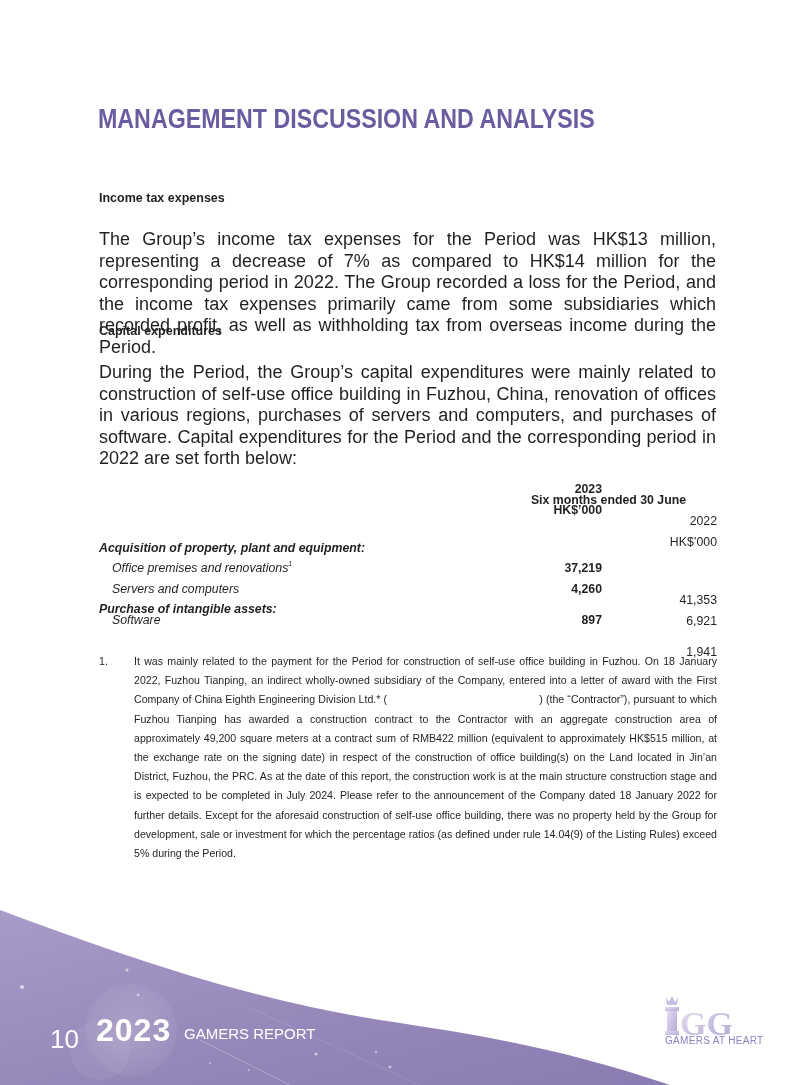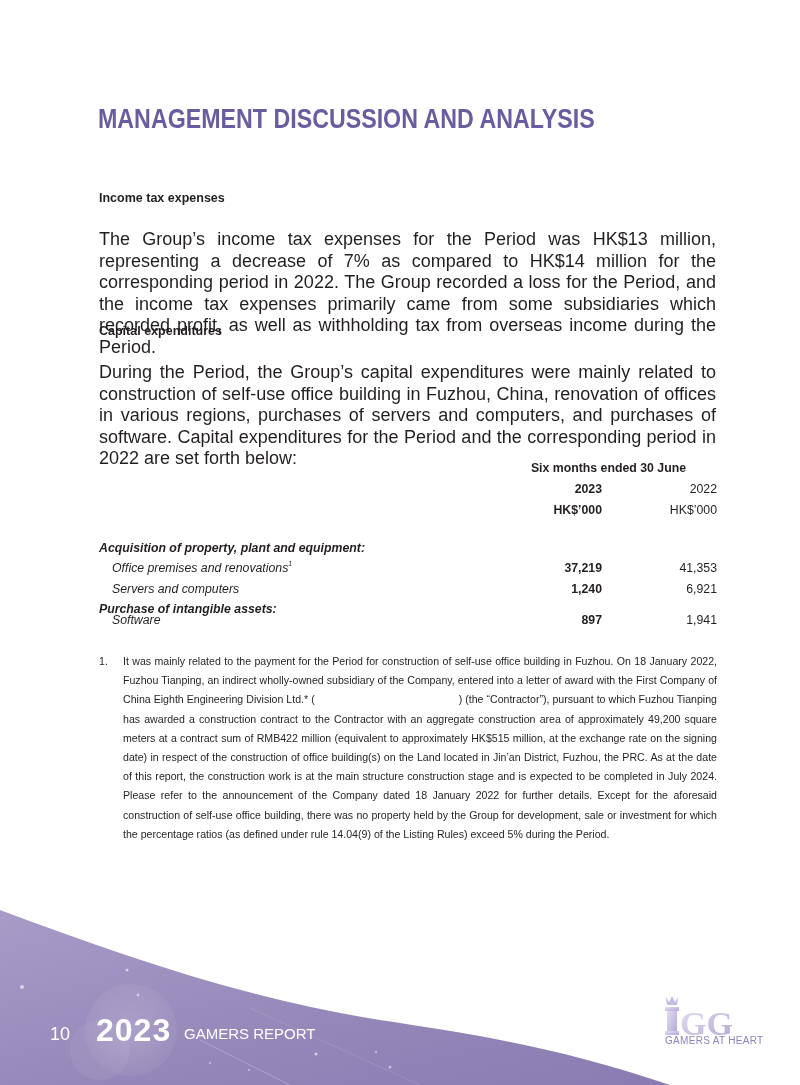--- a/index.html
+++ b/index.html
@@ -18,28 +18,28 @@
   }
   .para {
     position:absolute; left:99px; width:617px; font-size:18px; line-height:21.6px;
     text-align:justify; color:#231f20;
   }
   .table { position:absolute; left:99px; top:456px; width:618px; font-size:12.3px; }
   .trow { position:absolute; left:0; width:618px; height:20px; }
   .trow .lbl { position:absolute; left:0; white-space:nowrap;font-style:italic; }
   .trow .lbl.indent { left:13px; }
   .trow .c1 { position:absolute; right:115px; text-align:right; font-weight:bold; }
-  .trow .c2 { position:absolute; right:0; text-align:center; }
+  .trow .c2 { position:absolute; right:0; text-align:center;margin-top:32px; }
   .bold { font-weight:bold; }
   sup { font-size:7px; vertical-align:top; position:relative; top:-1px; }
   .footnote { position:absolute; left:99px; top:652px; width:618px; font-size:10.6px; line-height:19.2px; color:#231f20; }
   .footnote .num { position:absolute; left:0; top:0; }
-  .footnote .txt { margin-left:24px; text-align:justify; }
+  .footnote .txt { margin-left:35px; text-align:justify; }
   .wave { position:absolute; left:0; top:880px; width:800px; height:205px; }
-  .footer-page { position:absolute; left:50px; top:1024px; font-size:18px; color:#ffffff; font-weight:normal; }
+  .footer-page { position:absolute; left:50px; top:1024px; font-size:26px; color:#ffffff; font-weight:normal; }
   .footer-year { position:absolute; left:96px; top:1012px; font-size:32px; color:#ffffff; font-weight:bold; letter-spacing:1px; }
   .footer-label { position:absolute; left:184px; top:1025px; font-size:15px; color:#ffffff; }
   .logo { position:absolute; left:663px; top:995px; width:78px; height:46px; }
   .logo-text { position:absolute; left:665px; top:1035px; font-size:10px; color:#8e80bd; letter-spacing:0.3px; white-space:nowrap; }
 </style>
 </head>
 <body>
 
 <div class="page-title">MANAGEMENT DISCUSSION AND ANALYSIS</div>
 
@@ -65,21 +65,21 @@
   <div class="trow" style="top:85px">
     <span class="lbl bold">Acquisition of property, plant and equipment:</span>
   </div>
   <div class="trow" style="top:105px">
     <span class="lbl indent"><span>Office premises and renovations</span><sup>1</sup></span>
     <span class="c1">37,219</span>
     <span class="c2">41,353</span>
   </div>
   <div class="trow" style="top:126px">
     <span class="lbl indent">Servers and computers</span>
-    <span class="c1">1,240</span>
+    <span class="c1">4,260</span>
     <span class="c2">6,921</span>
   </div>
   <div class="trow" style="top:146px">
     <span class="lbl bold">Purchase of intangible assets:</span>
   </div>
   <div class="trow" style="top:157px">
     <span class="lbl indent">Software</span>
     <span class="c1">897</span>
     <span class="c2">1,941</span>
   </div>

